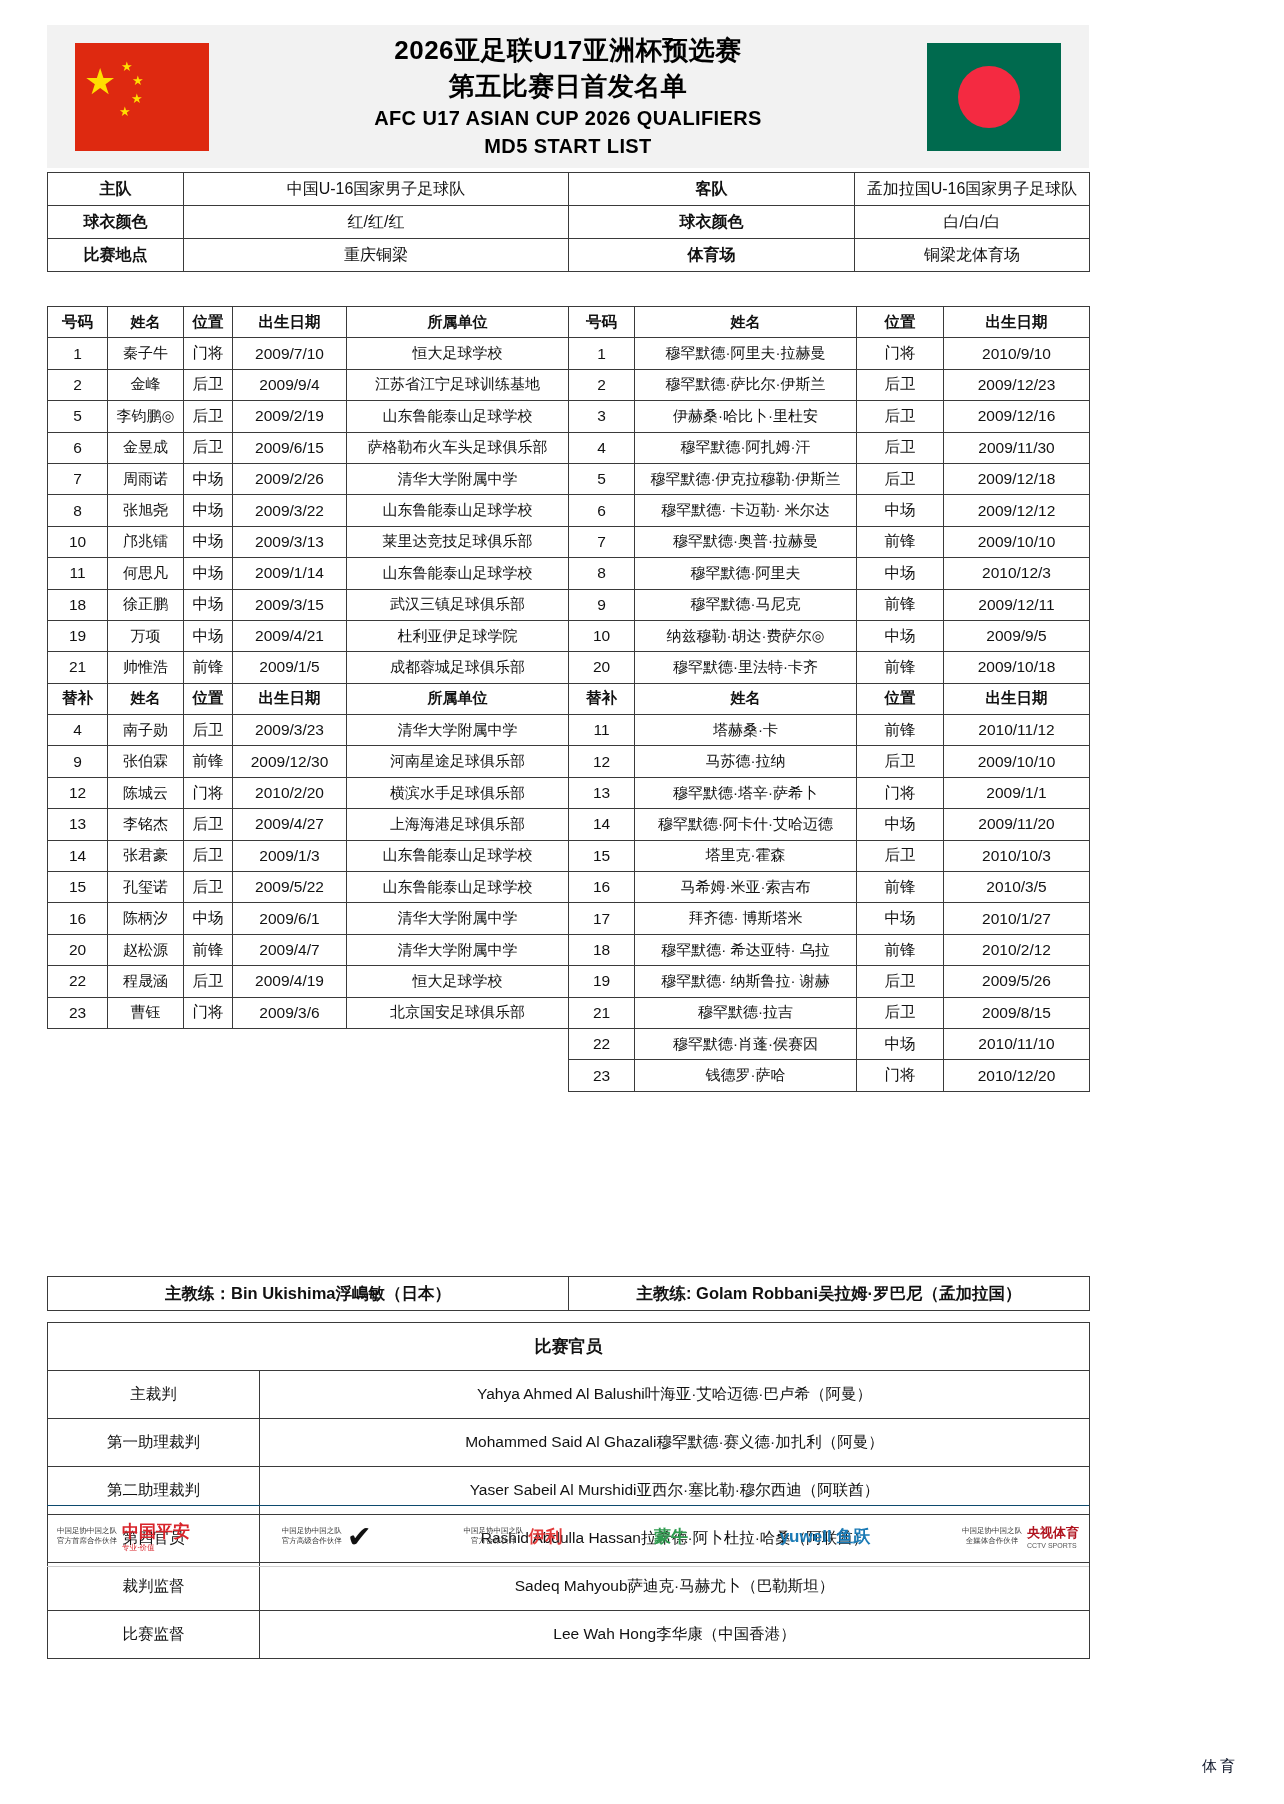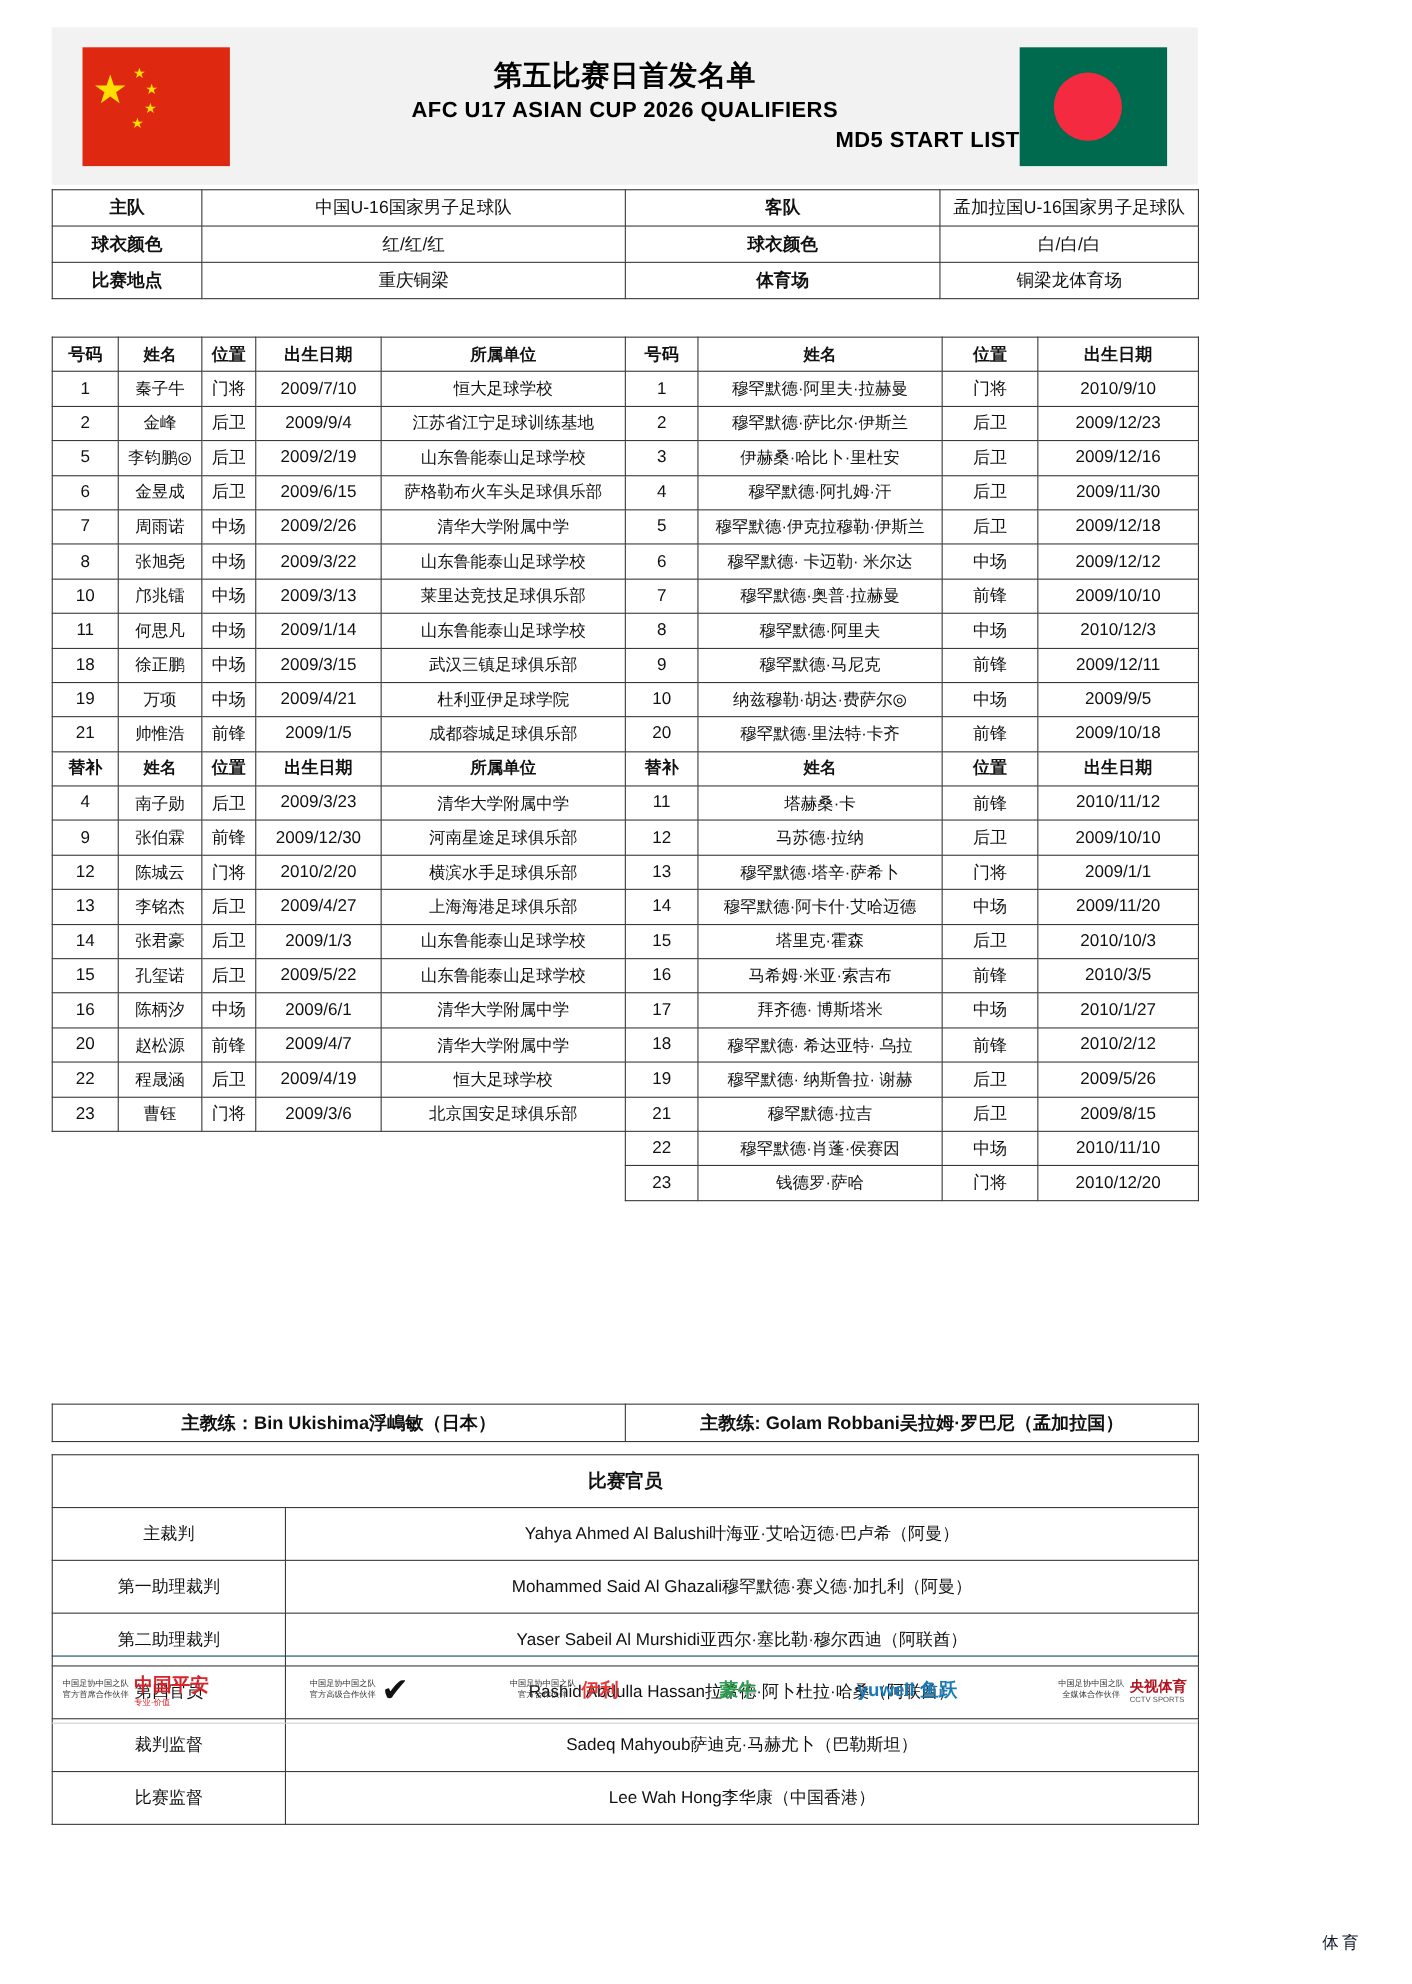--- a/index.html
+++ b/index.html
@@ -70,21 +70,20 @@
     font-size: 26px; font-weight: bold; letter-spacing: .5px;
     line-height: 1.35;
   }
   .title-en1 {
     font-size: 20px; font-weight: bold; letter-spacing: .4px;
     line-height: 1.4;
   }
   .title-en2 {
     font-size: 20px; font-weight: bold; letter-spacing: .4px;
     line-height: 1.4;
-    text-align: right;
   }
 
   
   table.grid {
     border-collapse: collapse;
     table-layout: fixed;
   }
   table.grid td {
     border: 1.4px solid #3a3a3a;
     font-size: 15.5px;
@@ -194,20 +193,21 @@
 
   <div class="header">
     <div class="flag flag-cn">
       <span class="star big">★</span>
       <span class="star s1">★</span>
       <span class="star s2">★</span>
       <span class="star s3">★</span>
       <span class="star s4">★</span>
     </div>
     <div class="title-block">
+      <div class="title-cn1">2026亚足联U17亚洲杯预选赛</div>
       <div class="title-cn2">第五比赛日首发名单</div>
       <div class="title-en1">AFC U17 ASIAN CUP 2026 QUALIFIERS</div>
       <div class="title-en2">MD5 START LIST</div>
     </div>
     <div class="flag flag-bd">
       <div class="bd-circle"></div>
     </div>
   </div>
 
   <table class="grid" id="matchinfo">

